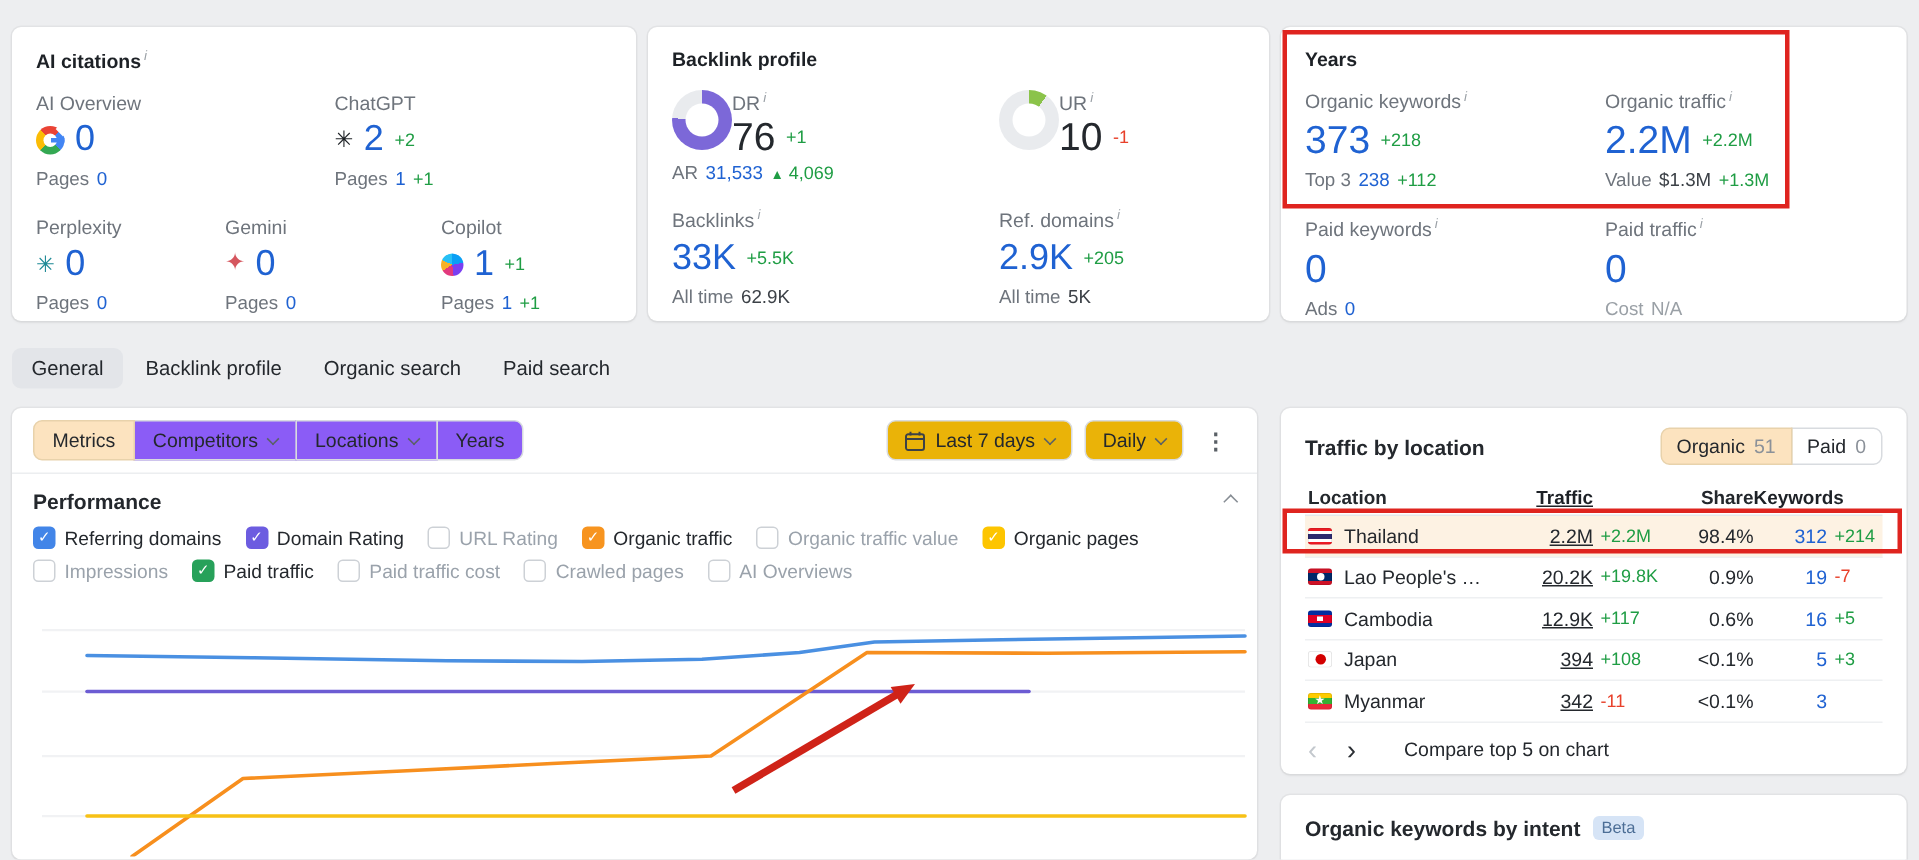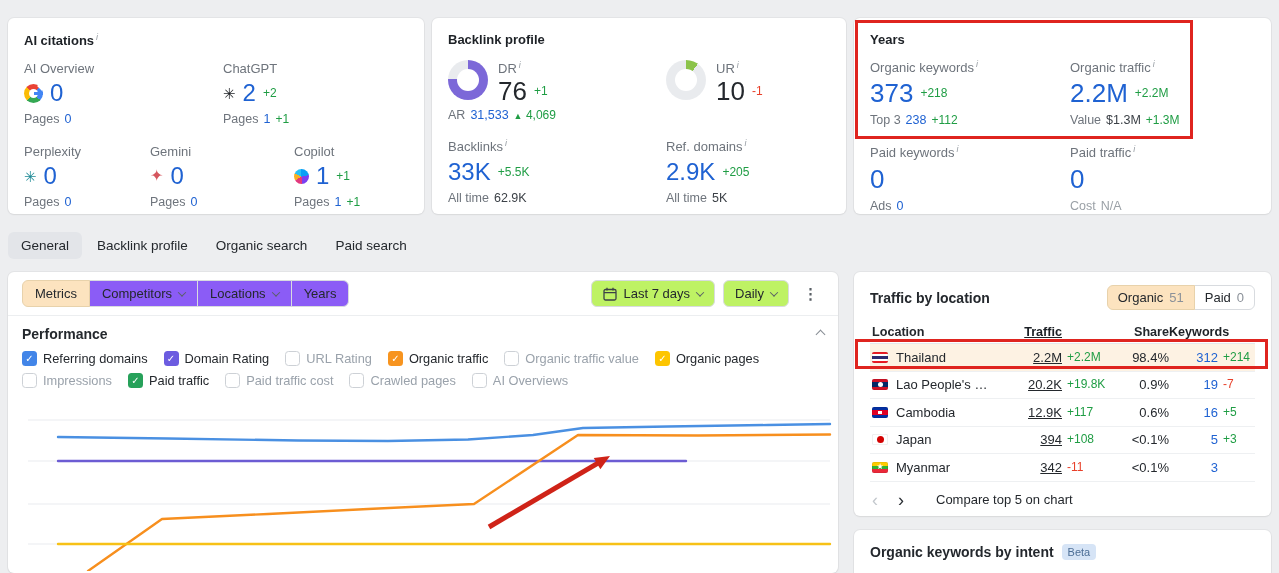--- a/index.html
+++ b/index.html
@@ -48,21 +48,21 @@
   .g-icon .g-notch { position:absolute; right:-8%; top:12%; width:38%; height:17%; background:#fff; transform:rotate(45deg); z-index:1; }
   .glyph-icon { line-height:1; flex:0 0 auto; }
   .chatgpt-icon { color:#1b1f23; font-size:15px; }
   .perplexity-icon { color:#1e8a96; font-size:15px; }
   .gemini-icon { color:#d5565e; font-size:16px; }
   .copilot-icon { width:15px; height:15px; border-radius:50%; flex:0 0 auto;
     background: conic-gradient(#0a9ff5 0 22%, #7a3ff2 22% 48%, #e2397d 48% 66%, #f7b125 66% 82%, #27c0f5 82% 100%); }
 
   .donut { width:40px; height:40px; border-radius:50%; position:relative; flex:0 0 auto; }
   .donut::after { content:""; position:absolute; inset:9px; background:#fff; border-radius:50%; }
-  .rating-block { display:flex; gap:10px; align-items:flex-start; }
+  .rating-block { display:flex; gap:0; align-items:flex-start; }
   .bl-grid { display:grid; grid-template-columns:218px 1fr; }
   .bl-row2 { margin-top:16px; }
   .search-grid { display:grid; grid-template-columns:200px 1fr; row-gap:17px; margin-top:12px; }
 
   .annotation-box { position:absolute; border:3px solid #df241f; pointer-events:none; z-index:5; }
   #anno-search { left:1px; top:2px; width:338px; height:119px; }
   #anno-thailand { left:1px; top:67px; width:413px; height:30px; }
 
   
   #tabs { position:absolute; left:8px; top:232px; display:flex; gap:2px; }
@@ -75,21 +75,21 @@
   .seg-group { display:flex; }
   .seg-btn { border:1px solid #d8dbdf; background:#8b5cf6; padding:5px 12px; font-size:13px; color:#24282d;
     margin-left:-1px; display:flex; align-items:center; gap:7px; cursor:pointer; }
   .seg-btn:first-child { border-radius:6px 0 0 6px; margin-left:0; }
   .seg-btn:last-child { border-radius:0 6px 6px 0; }
   .seg-btn.hl { background:#fce3bf; border-color:#e8d2ab; position:relative; z-index:1; }
   .chev { width:6px; height:6px; border-right:1.5px solid #5a6066; border-bottom:1.5px solid #5a6066;
     transform:rotate(45deg) translate(-1px,-1px); display:inline-block; }
   .chev-up { transform:rotate(225deg); border-color:#878d94; width:7px; height:7px; }
   .toolbar-right { display:flex; align-items:center; gap:8px; }
-  .btn { border:1px solid #d8dbdf; background:#bef264; border-radius:6px; padding:5px 11px; font-size:13px;
+  .btn { border:1px solid #d8dbdf; background:#eab308; border-radius:6px; padding:5px 11px; font-size:13px;
     display:flex; align-items:center; gap:7px; cursor:pointer; color:#24282d; }
   .kebab { font-size:15px; font-weight:bold; color:#5a6066; padding:2px 6px; cursor:pointer; }
   .divider { border-top:1px solid #eceef0; }
   .perf-section { padding:10px 14px 0; }
   .perf-head { display:flex; justify-content:space-between; align-items:center; }
   .perf-title { font-size:14px; font-weight:bold; }
   .metric-checks { display:flex; flex-wrap:wrap; column-gap:16px; row-gap:7px; margin-top:9px; max-width:812px; }
   .check-item { display:flex; align-items:center; gap:6px; cursor:pointer; font-size:12.8px; color:#9aa2ab; }
   .check-item.on { color:#24282d; }
   .cbox { width:15px; height:15px; border-radius:3.5px; border:1.5px solid #cdd1d6; background:#fff; flex:0 0 auto;

